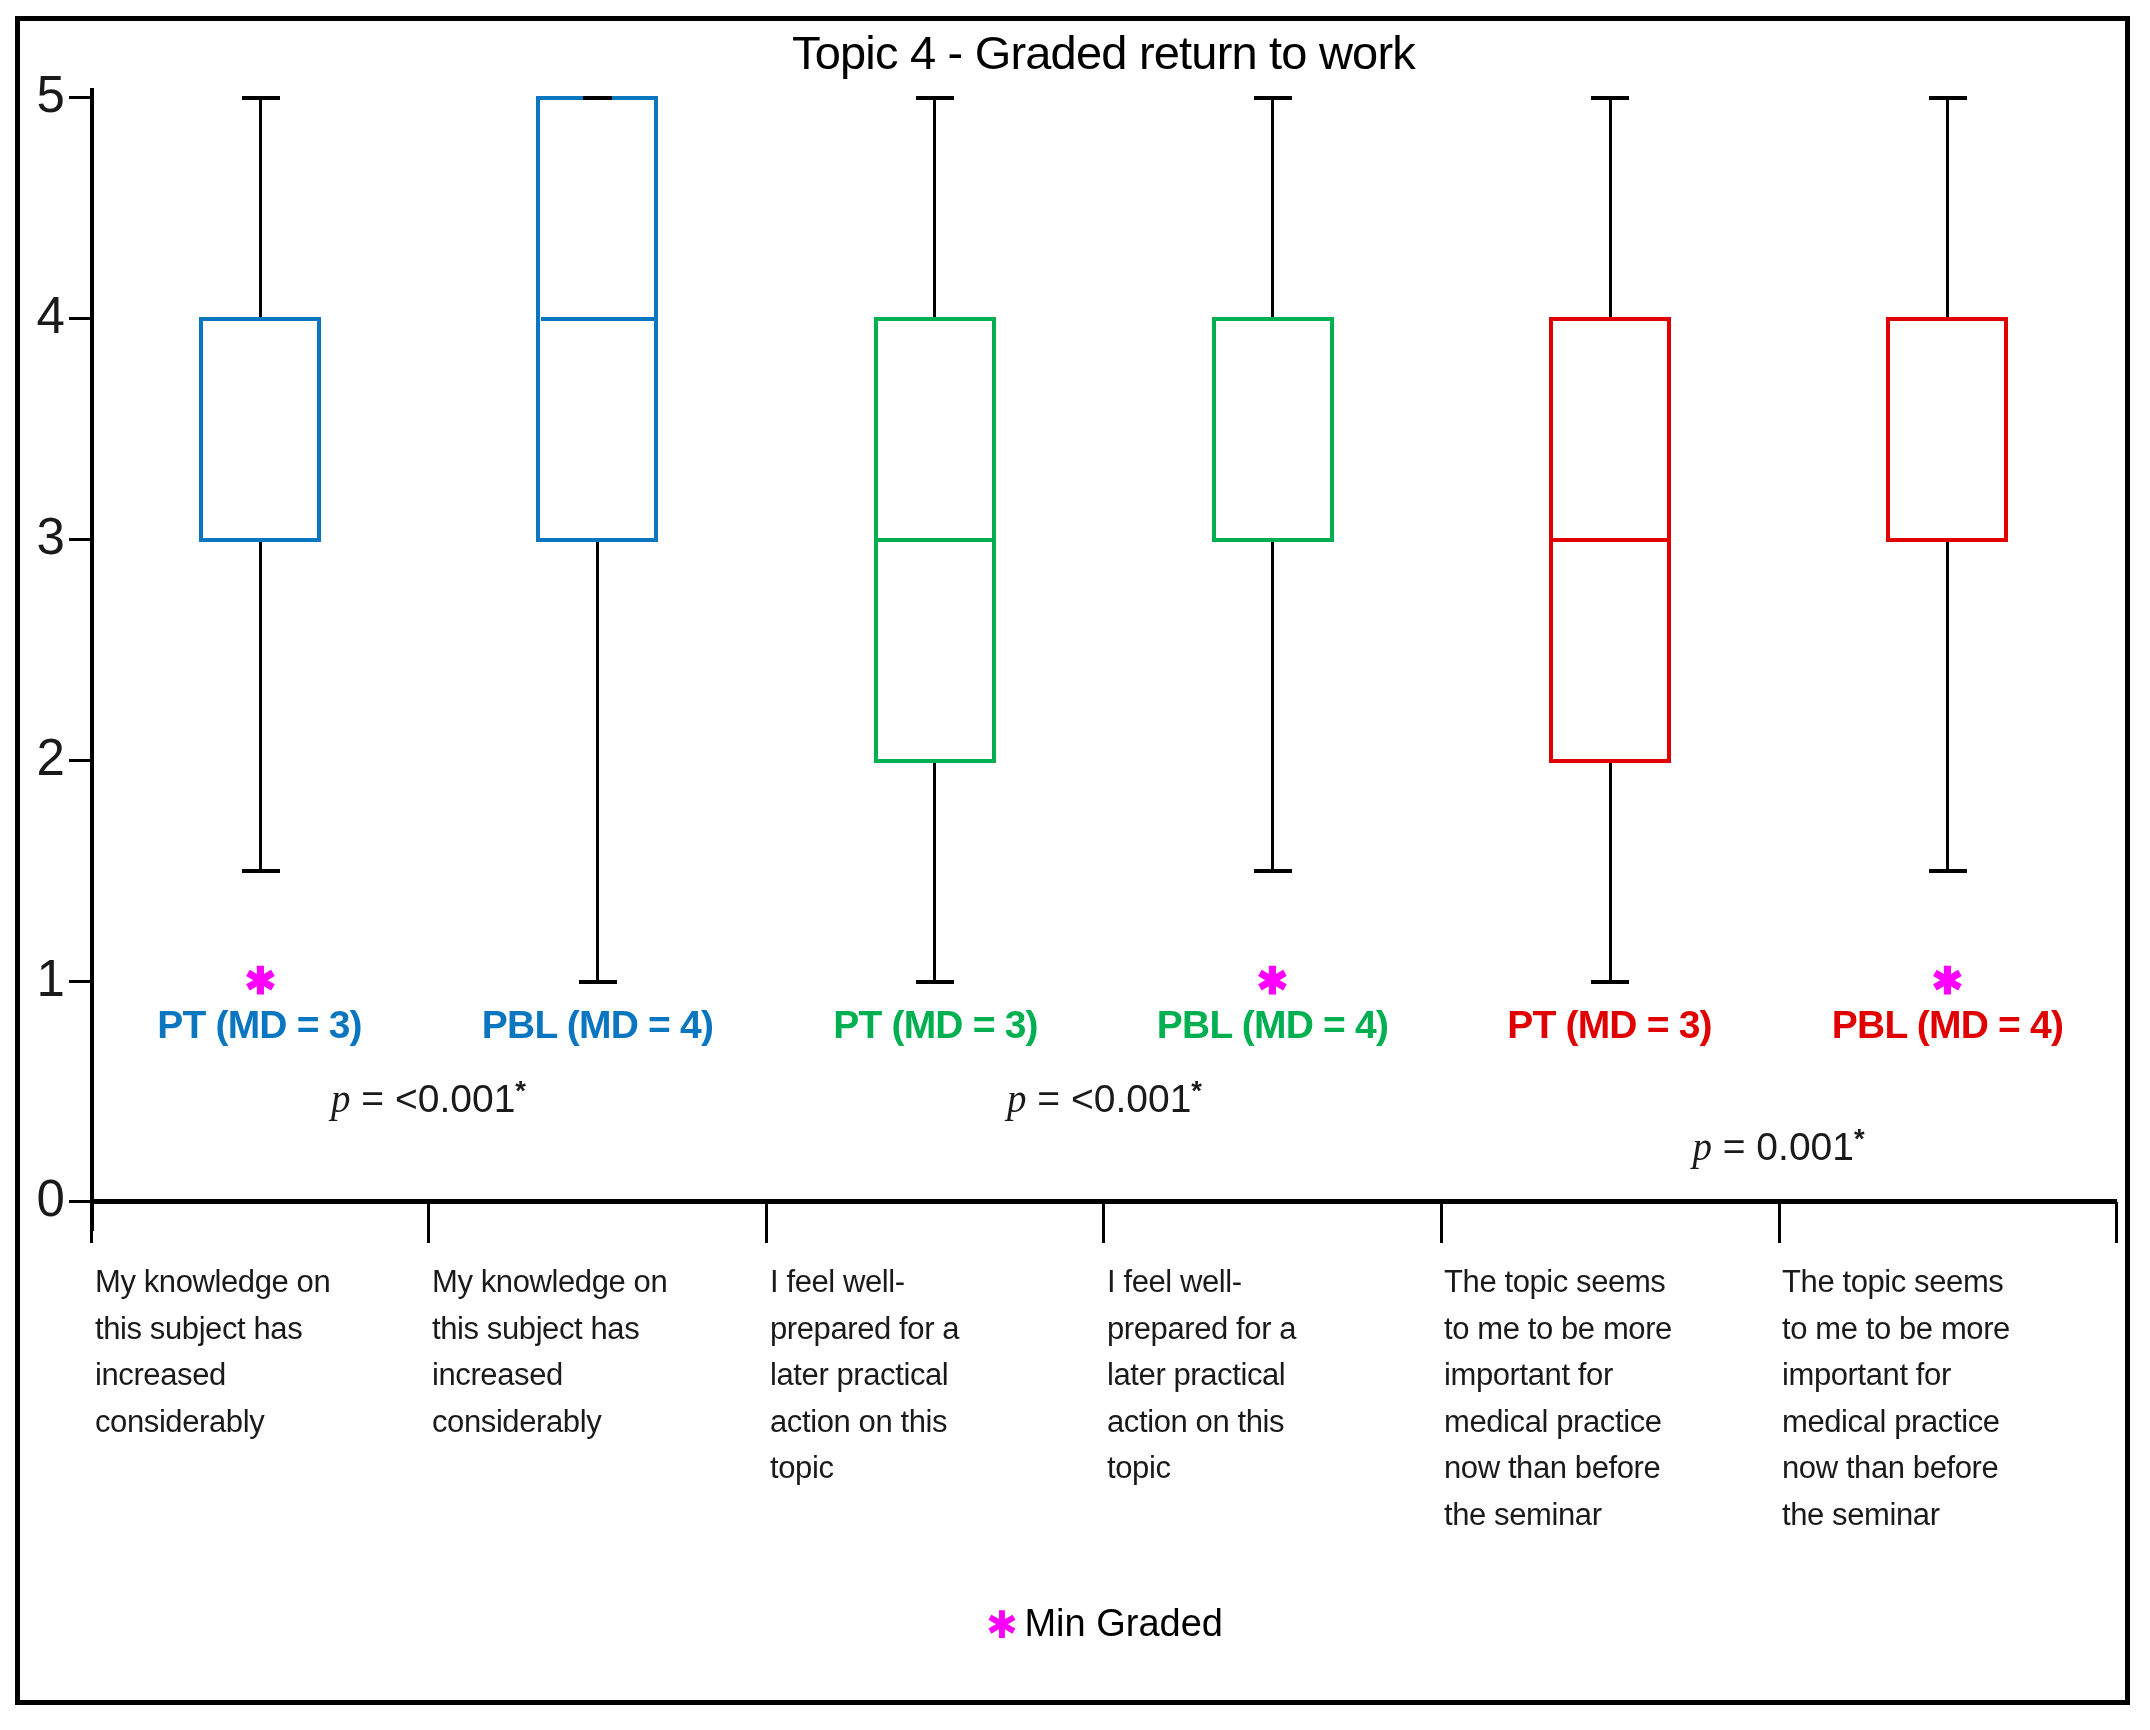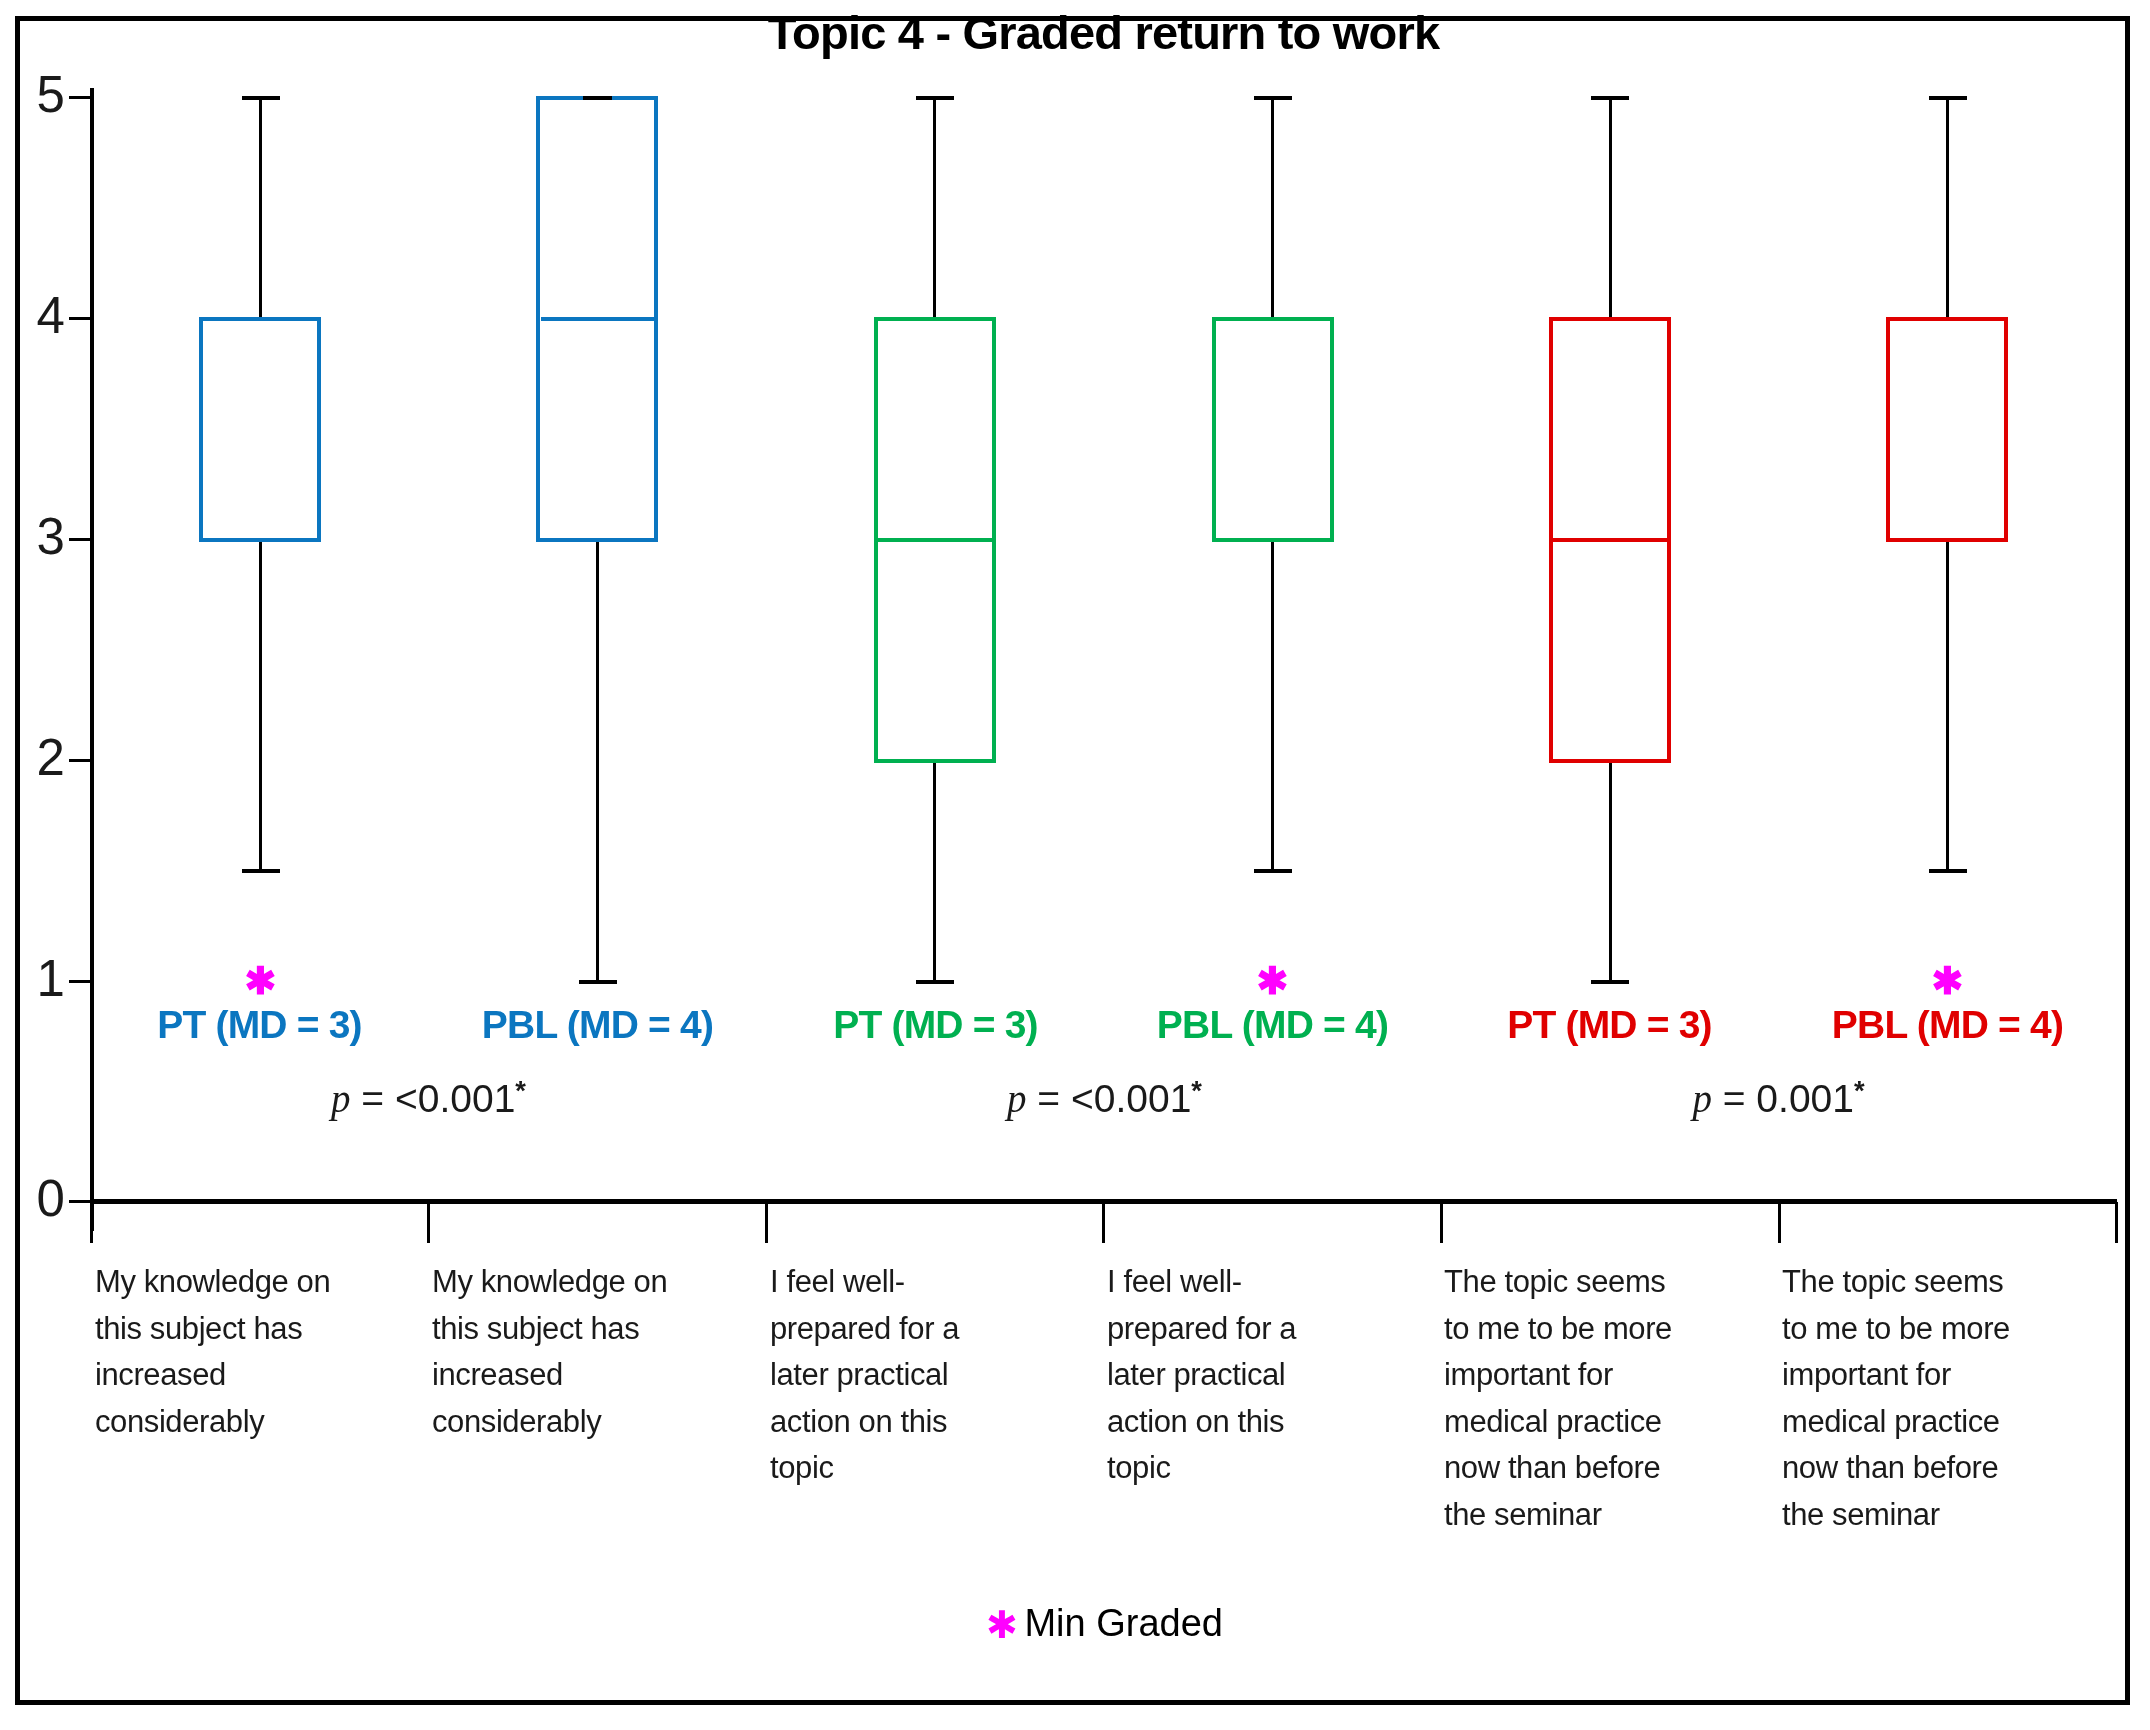--- a/index.html
+++ b/index.html
@@ -1,21 +1,21 @@
 <!DOCTYPE html>
 <html style="font-size:13px"><head>
 <meta charset="utf-8">
 <style>
   html,body{margin:0;padding:0;background:#ffffff;}
   #page{position:relative;width:2151px;height:1731px;background:#ffffff;
         font-family:"Liberation Sans",sans-serif;overflow:hidden;}
   #outer-border{position:absolute;left:14.7px;top:16.3px;width:2105px;height:1679px;
         border:5.7px solid #000;pointer-events:none;}
-  #chart-title{position:absolute;left:91px;top:5px;width:2025px;text-align:center;
-        font-size:47px;font-weight:bold;color:#000;letter-spacing:-0.8px;}
+  #chart-title{position:absolute;left:91px;top:25px;width:2025px;text-align:center;
+        font-size:47px;font-weight:normal;color:#000;letter-spacing:-0.8px;}
   .ytick-label{position:absolute;left:0;width:64px;text-align:right;font-size:51px;
         color:#1a1a1a;letter-spacing:-0.8px;}
   .series-label{position:absolute;text-align:center;font-size:39px;font-weight:bold;
         letter-spacing:-0.8px;}
   .p-row{position:absolute;text-align:center;font-size:39px;color:#1a1a1a;}
   .p-ital{font-family:"Liberation Serif",serif;font-style:italic;}
   .p-star{font-size:70%;position:relative;top:-0.45em;font-weight:bold;}
   .x-label{position:absolute;text-align:left;font-size:31px;line-height:1.5;
         color:#1a1a1a;white-space:pre-line;letter-spacing:-0.4px;}
   .outlier{position:absolute;text-align:center;font-size:38px;line-height:49px;
@@ -120,17 +120,17 @@
       <div class="outlier" style="left: 1911px; top: 957px; width: 73px; color: rgb(255, 0, 255);">✱</div>
       <div class="series-label" style="left: 1779px; top: 1003px; width: 337px; color: rgb(224, 0, 0);">PBL (MD = 4)</div>
       <div class="x-label" style="left: 1782px; top: 1259px; width: 331px;">The topic seems
 to me to be more
 important for
 medical practice
 now than before
 the seminar</div>
       <div class="p-row" style="left: 91px; top: 1076px; width: 675px;"><span class="p-ital">p</span><span> = &lt;0.001</span><span class="p-star">*</span></div>
       <div class="p-row" style="left: 767px; top: 1076px; width: 675px;"><span class="p-ital">p</span><span> = &lt;0.001</span><span class="p-star">*</span></div>
-      <div class="p-row" style="left: 1441px; top: 1076px; width: 675px;"><span class="p-ital">p</span><span> = 0.001</span><span class="p-star">*</span></div>
+      <div class="p-row" style="left: 1441px; top: 1124px; width: 675px;"><span class="p-ital">p</span><span> = 0.001</span><span class="p-star">*</span></div>
     </div>
   <div id="legend"><span class="legend-marker" style="color: rgb(255, 0, 255);">✱</span><span class="legend-label">Min Graded</span></div>
 </div>
 
 
 </body></html>

